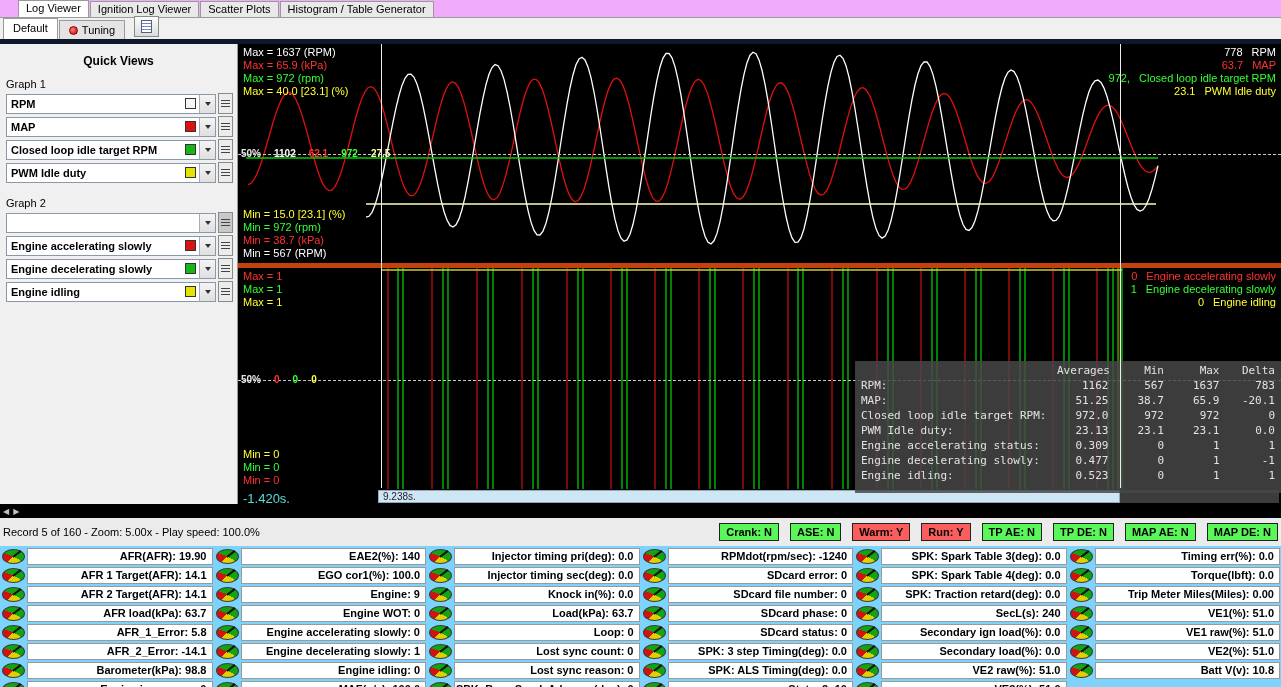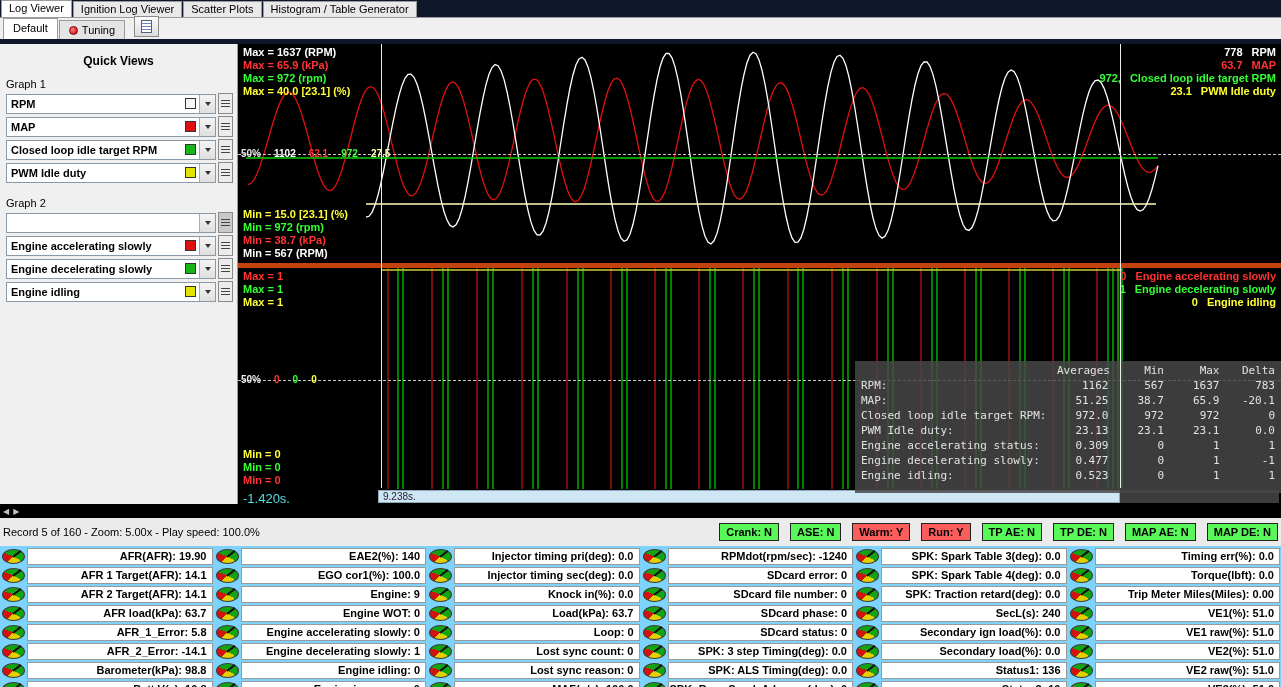--- a/index.html
+++ b/index.html
@@ -1,21 +1,21 @@
 <!DOCTYPE html>
 <html><head>
 <meta charset="utf-8">
 <style>
   *{box-sizing:border-box}
   body{margin:0;background:#fff}
   #app{position:relative;width:1281px;height:687px;overflow:hidden;background:#f0f0f0;
        font-family:"Liberation Sans",sans-serif;cursor:default;-webkit-user-select:none;user-select:none}
 
   
-  #tabbar1{height:18px;background:#0f172a;border-bottom:1px solid #9a9a9a;display:flex;align-items:flex-end;padding-left:1px}
+  #tabbar1{height:18px;background:#f0abfc;border-bottom:1px solid #9a9a9a;display:flex;align-items:flex-end;padding-left:18px}
   .t1{font-size:11px;color:#000;background:#e9e9e9;border:1px solid #9a9a9a;border-bottom:none;
       padding:1px 7px 2px;margin-right:1px;white-space:nowrap}
   .t1.sel{background:#fff;padding-bottom:3px}
   #tabbar2{height:26px;background:#f0f0f0;border-bottom:5px solid #0f172a;display:flex;align-items:flex-end;padding:2px 3px 0}
   #tabbar2-tabs{display:flex;align-items:flex-end}
   .t2{font-size:11px;background:#e4e4e4;border:1px solid #9a9a9a;border-bottom:none;padding:3px 9px;margin-right:1px;
       display:flex;align-items:center;gap:4px}
   .t2.sel{background:#fff;padding-bottom:5px}
   .red-dot{width:9px;height:9px;border-radius:50%;background:radial-gradient(circle at 35% 35%,#ff7a7a,#d40000);
       border:1px solid #7a0000;display:inline-block}
@@ -40,21 +40,21 @@
       display:flex;align-items:center;justify-content:center}
   .menu-btn.disabled{background:#c9c9c9}
   .menu-lines{width:9px;height:8px;background:repeating-linear-gradient(#444 0 1px,transparent 1px 3px)}
 
   
   #graphs{flex:1;position:relative;background:#000;overflow:hidden}
   #graph1{position:absolute;left:0;top:0;width:100%;height:218px}
   #graph2{position:absolute;left:0;top:219px;width:100%;height:226px;border-top:5px solid #c2410c}
   #wave1,#wave2{position:absolute;left:0;top:0}
   .dash{position:absolute;left:0;right:0;height:0;border-top:1px dashed #c8c8c8}
-  .leg{position:absolute;font-size:11px;font-weight:bold;line-height:13px;z-index:4}
+  .leg{position:absolute;font-size:11px;font-weight:normal;line-height:13px;z-index:4}
   .leg.tl{left:5px;top:2px}
   .leg.bl{left:5px;bottom:2px}
   .leg.tr{right:5px;top:2px;text-align:right}
   .leg-val{margin-right:9px}
   .fifty{position:absolute;left:3px;display:flex;gap:13px;font-size:10px;font-weight:bold;align-items:center;z-index:4}
   .fifty-label{color:#e8e8e8}
   .cursor{position:absolute;top:0;height:444px;width:1px;background:#ececec;z-index:5}
 
   #stats{position:absolute;right:0;top:93px;width:426px;height:132px;background:rgba(72,72,72,.84);z-index:3;padding:2px 4px}
   #stats table{border-collapse:collapse;width:100%;table-layout:fixed;font-family:"DejaVu Sans Mono",monospace;
@@ -654,26 +654,20 @@
       <div class="gcell">
         <div class="gicon">
           <div class="gneedle"></div>
         </div>
         <div class="glabel">SPK: ALS Timing(deg): 0.0</div>
       </div>
       <div class="gcell">
         <div class="gicon">
           <div class="gneedle"></div>
         </div>
-        <div class="glabel">Status1: 136</div>
-      </div>
-      <div class="gcell">
-        <div class="gicon">
-          <div class="gneedle"></div>
-        </div>
         <div class="glabel">VE2 raw(%): 51.0</div>
       </div>
       <div class="gcell">
         <div class="gicon">
           <div class="gneedle"></div>
         </div>
         <div class="glabel">Batt V(v): 10.8</div>
       </div>
       <div class="gcell">
         <div class="gicon">

